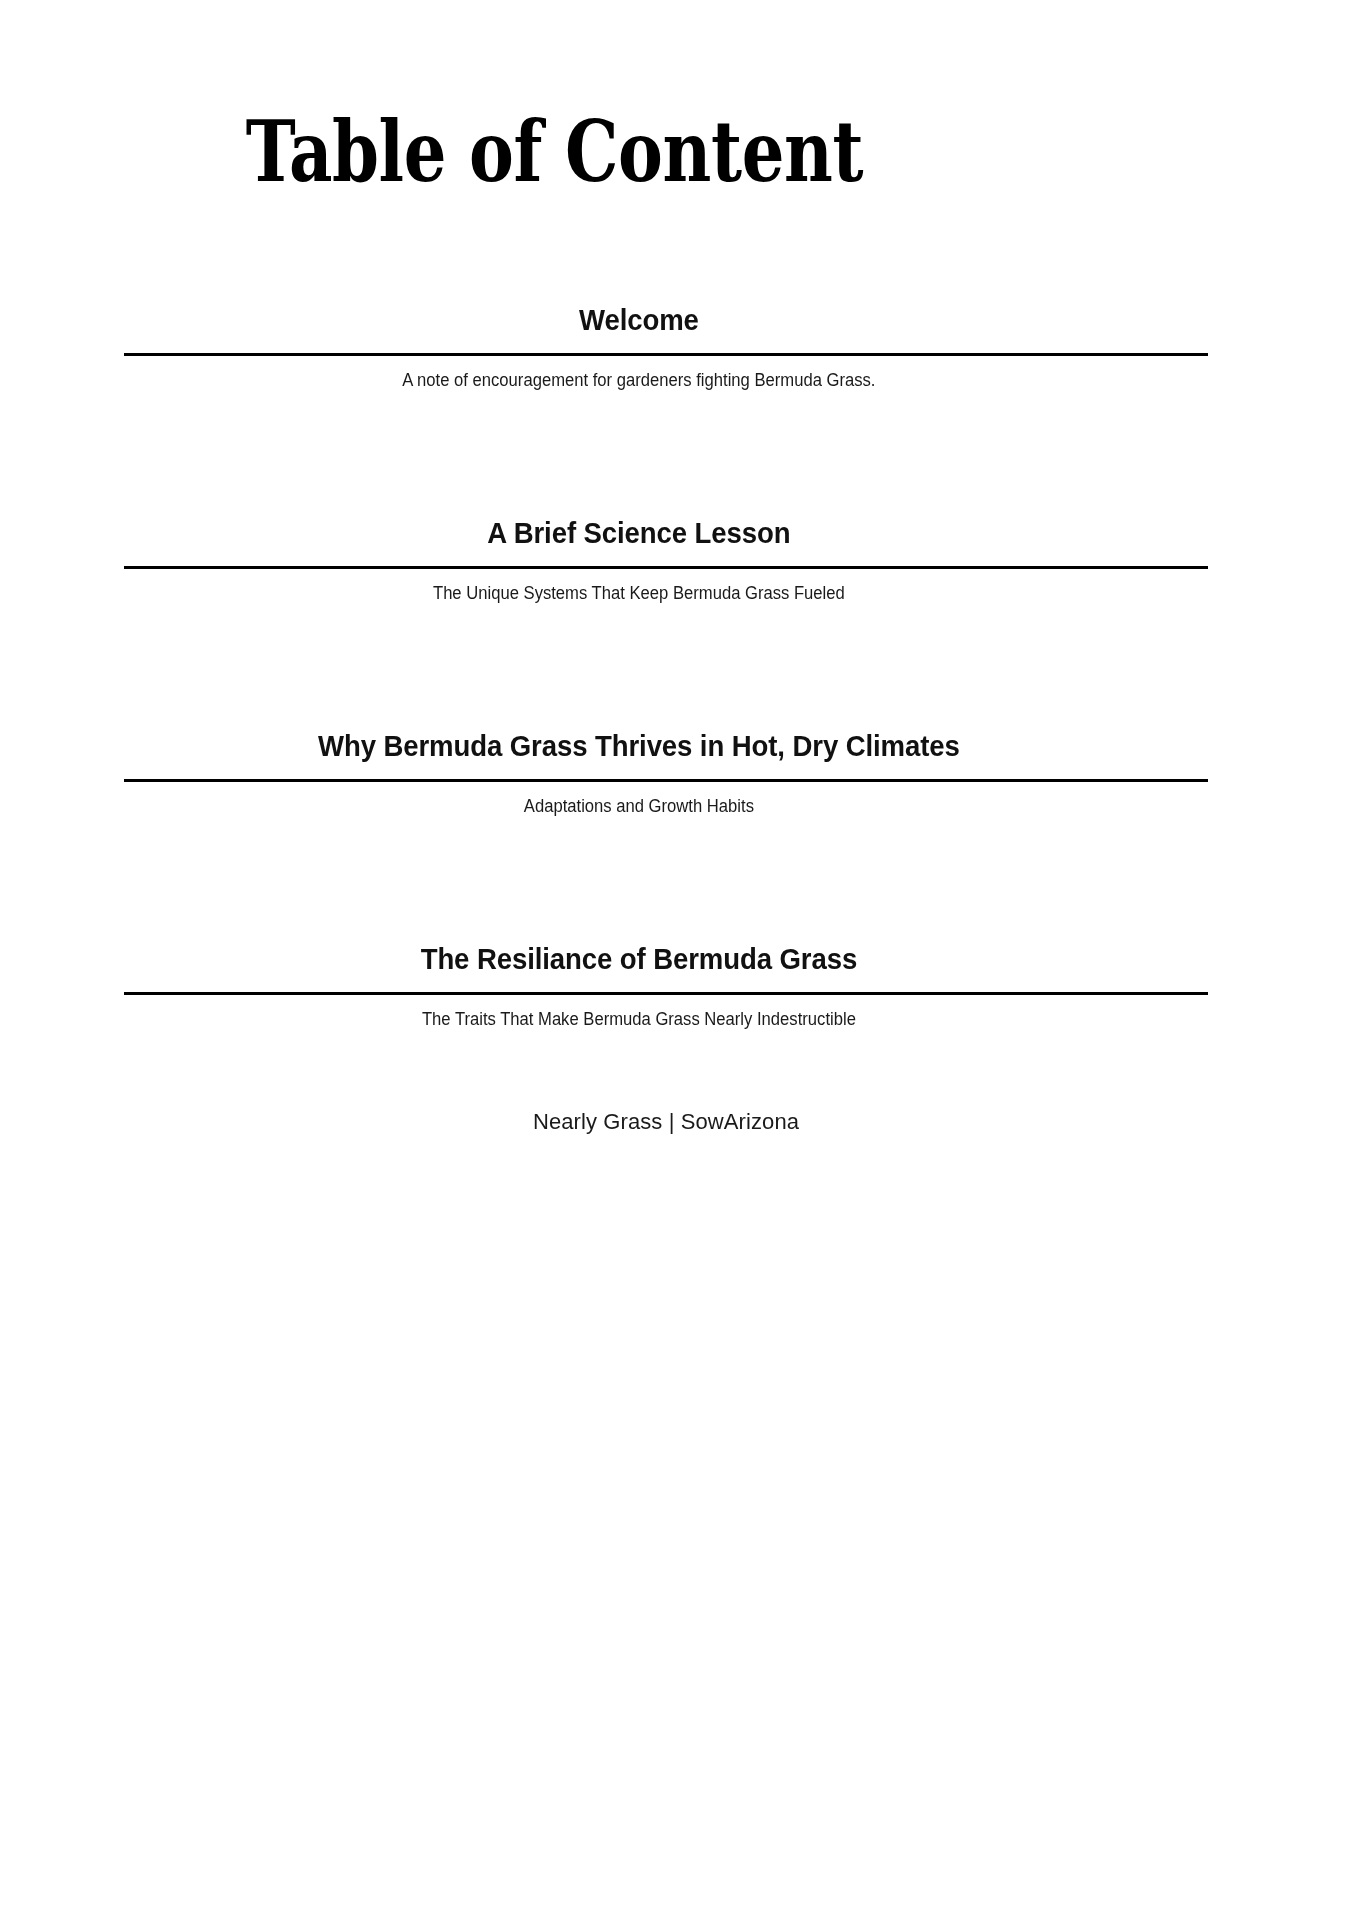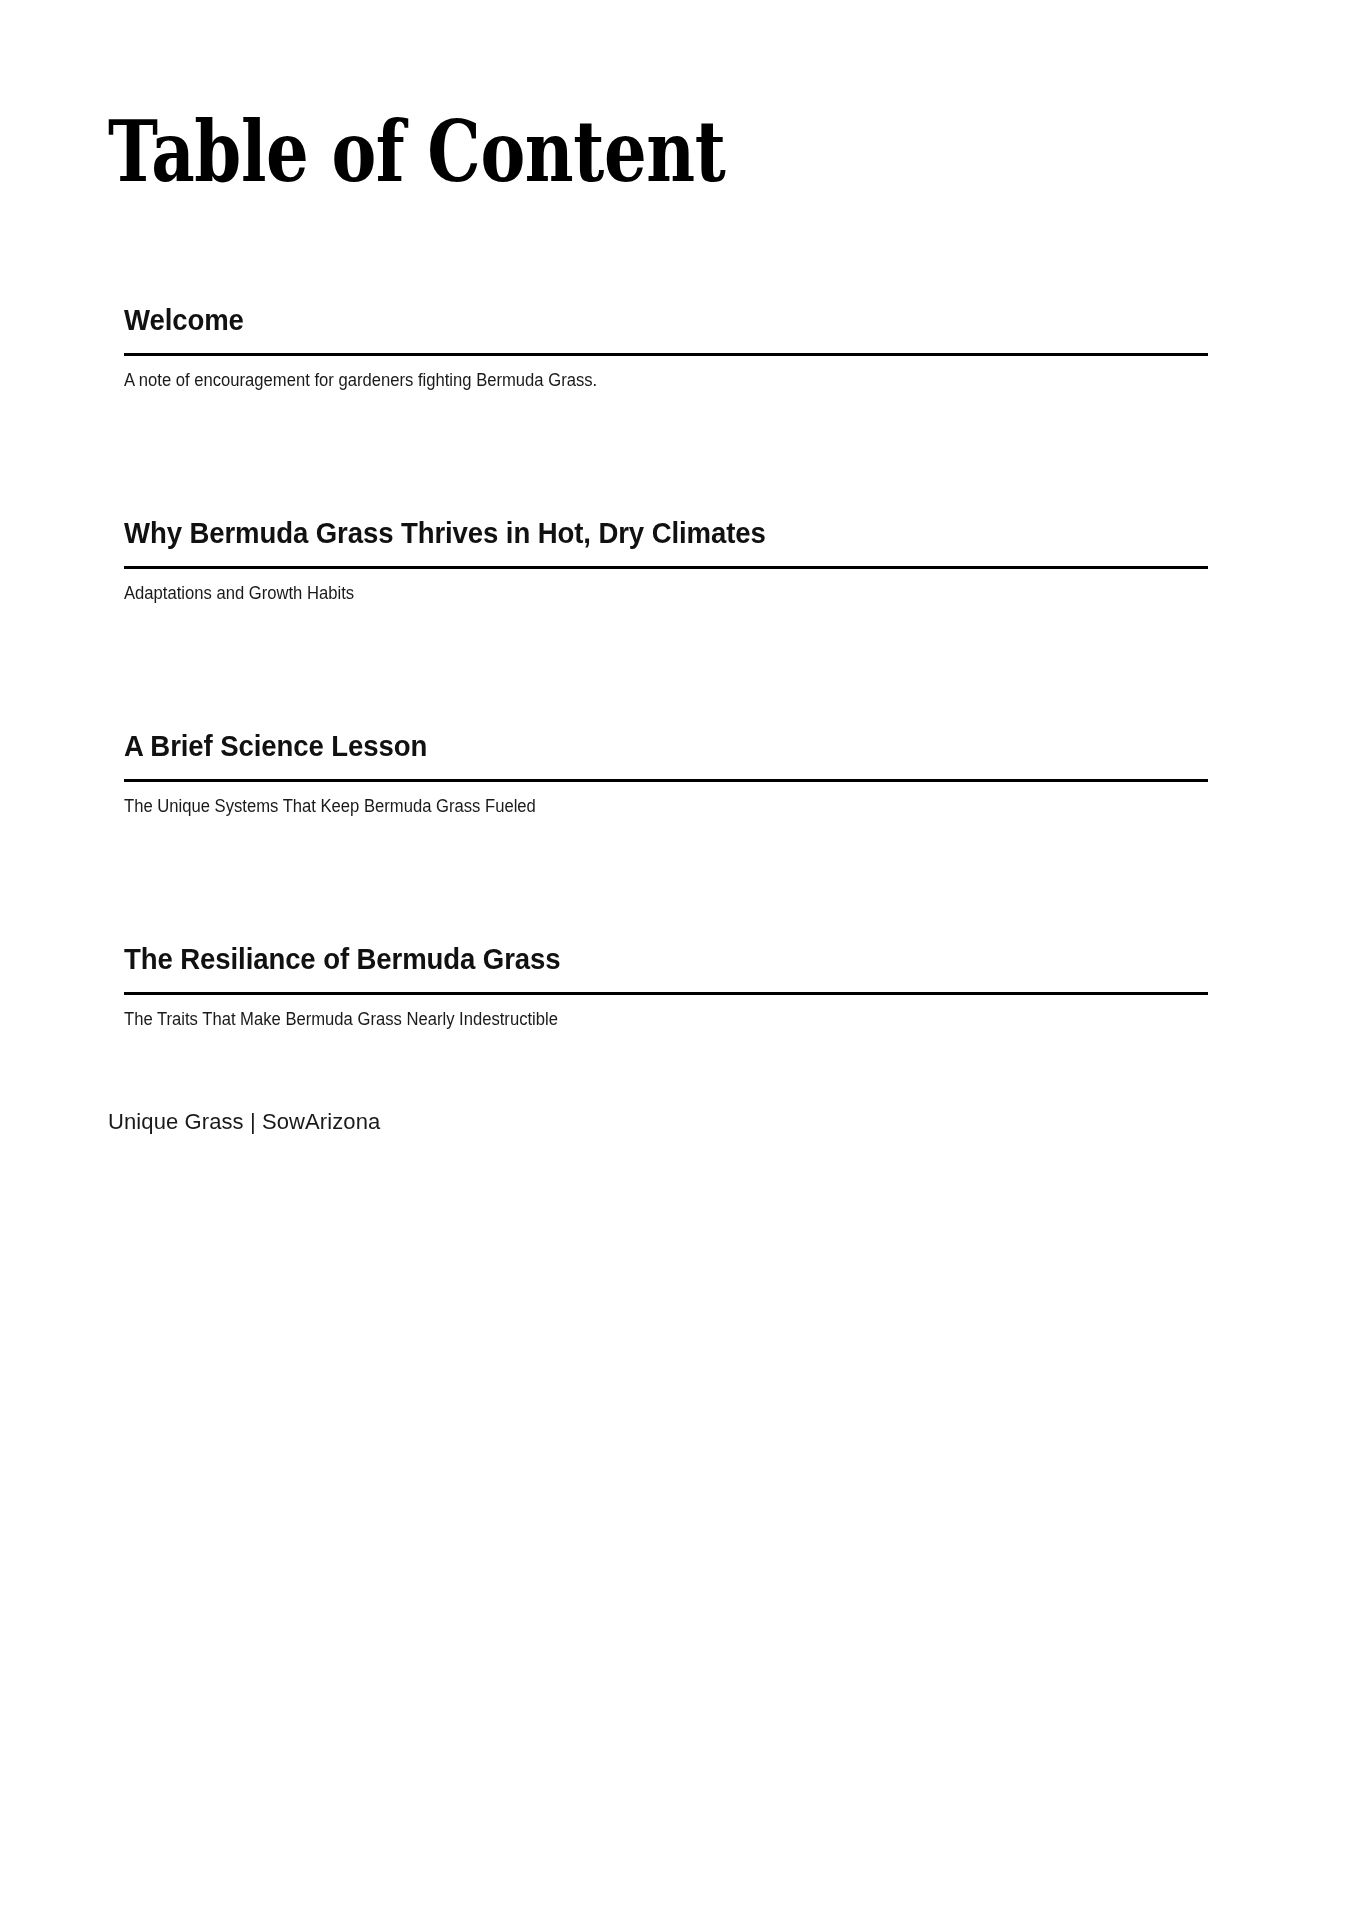--- a/index.html
+++ b/index.html
@@ -24,20 +24,21 @@
     width: 1356px;
     height: 1924px;
     background: #ffffff;
   }
 
   .content {
     position: absolute;
     left: 108px;
     top: 0;
     width: 1116px;
+    text-align: center;
   }
 
   
   .doc-title {
     font-family: "DejaVu Serif", "Liberation Serif", serif;
     font-weight: 700;
     font-size: 84px;
     line-height: 1;
     letter-spacing: -0.5px;
     margin: 0;
@@ -141,37 +142,37 @@
 
     <ul class="toc-list">
 
       <li class="toc-entry e0">
         <div class="entry-title">Welcome</div>
         <div class="entry-rule"></div>
         <div class="entry-desc">A note of encouragement for gardeners fighting Bermuda Grass.</div>
       </li>
 
 
+      <li class="toc-entry e3">
+        <div class="entry-title">A Brief Science Lesson</div>
+        <div class="entry-rule"></div>
+        <div class="entry-desc">The Unique Systems That Keep Bermuda Grass Fueled</div>
+      </li>
+
       <li class="toc-entry e2">
         <div class="entry-title">Why Bermuda Grass Thrives in Hot, Dry Climates</div>
         <div class="entry-rule"></div>
         <div class="entry-desc">Adaptations and Growth Habits</div>
-      </li>
-
-      <li class="toc-entry e3">
-        <div class="entry-title">A Brief Science Lesson</div>
-        <div class="entry-rule"></div>
-        <div class="entry-desc">The Unique Systems That Keep Bermuda Grass Fueled</div>
       </li>
 
       <li class="toc-entry e4">
         <div class="entry-title">The Resiliance of Bermuda Grass</div>
         <div class="entry-rule"></div>
         <div class="entry-desc">The Traits That Make Bermuda Grass Nearly Indestructible</div>
       </li>
 
 
     </ul>
 
-    <div class="doc-footer">Unique Grass | SowArizona</div>
+    <div class="doc-footer">Nearly Grass | SowArizona</div>
 
   </div>
 </div>
 
 </body></html>

